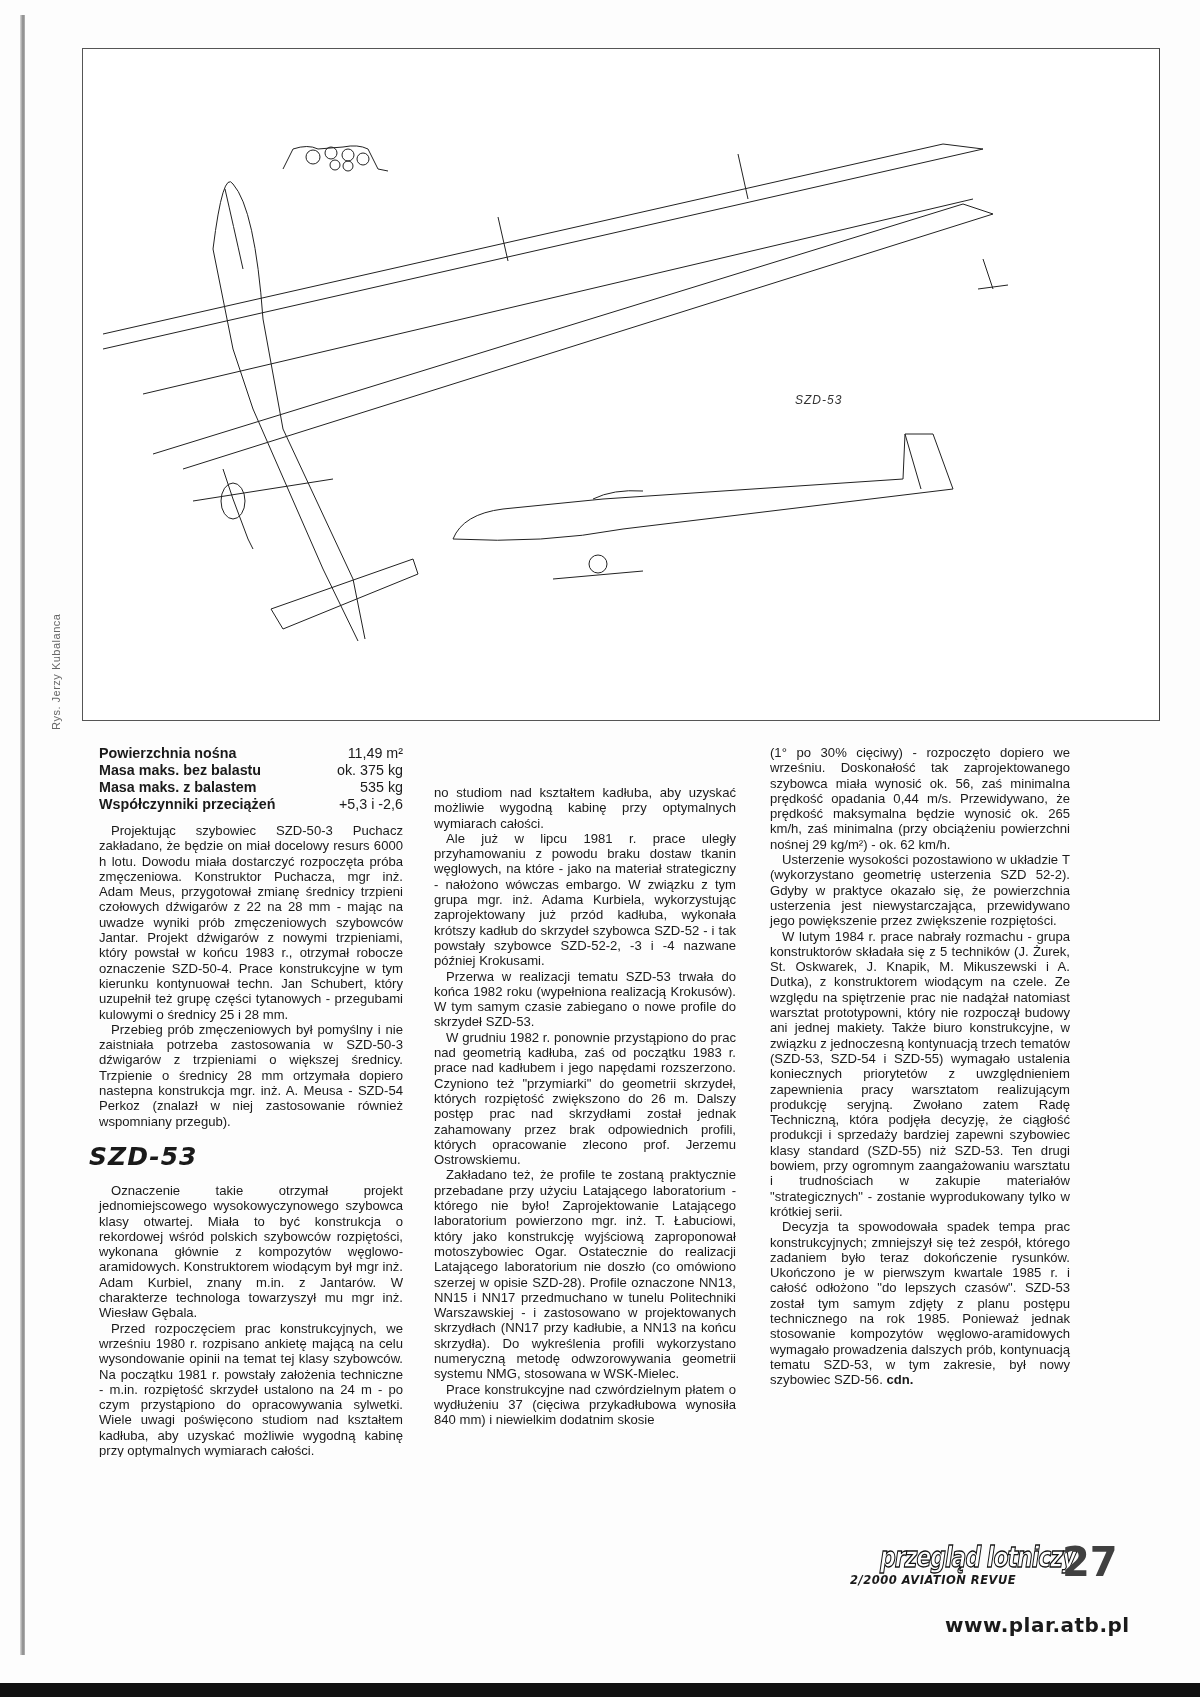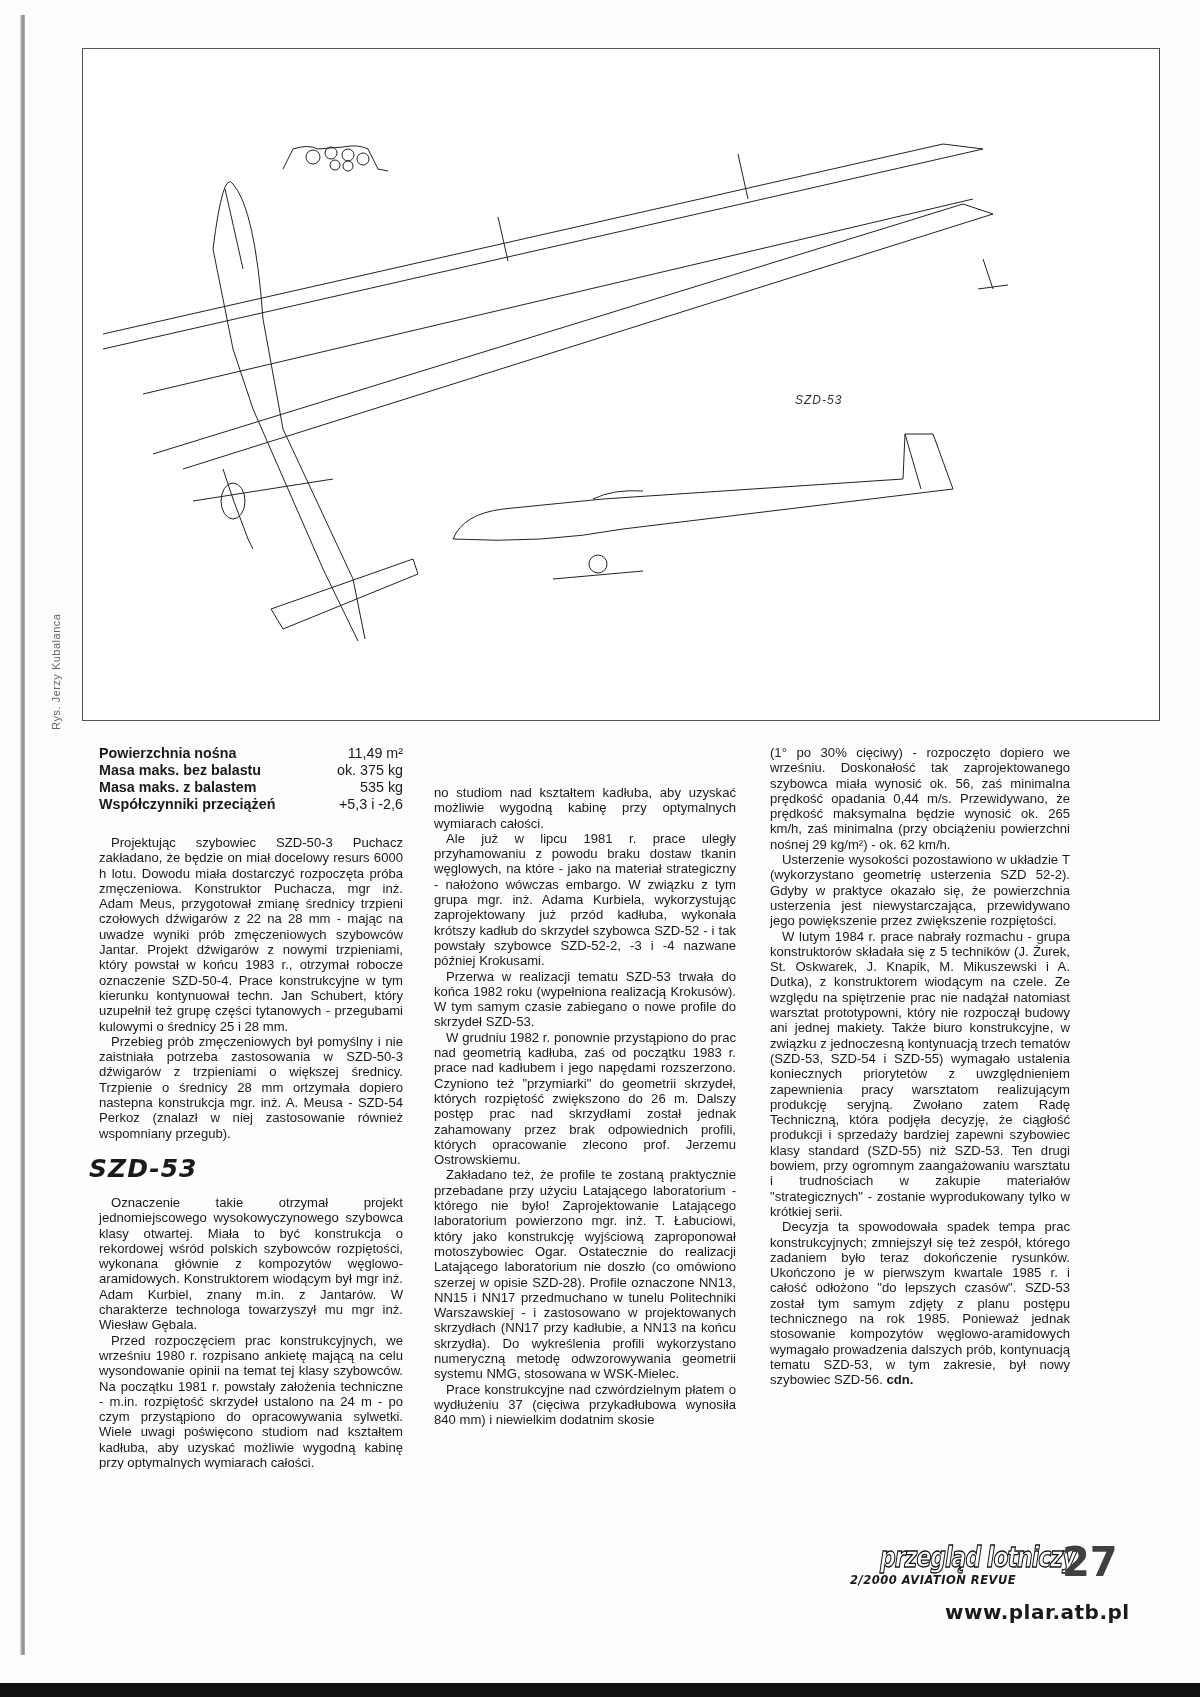--- a/index.html
+++ b/index.html
@@ -16,40 +16,40 @@
 
   .credit { position: absolute; left: 50px; top: 730px; transform: rotate(-90deg);
             transform-origin: left top; font-size: 11px; color: #666; white-space: nowrap; letter-spacing: .5px; }
   .drawing-label { position: absolute; left: 794px; top: 392px; font-size: 12px; font-style: italic; color: #333; letter-spacing: 1px; }
 
   .col { position: absolute; top: 745px; font-size: 13.1px; line-height: 15.3px; text-align: justify; }
   .col1 { left: 99px; width: 304px; }
   .col2 { left: 434px; width: 302px; }
   .col3 { left: 770px; width: 300px; }
 
-  .specs { font-weight: bold; font-size: 14.3px; line-height: 17px; margin-left: 0; margin-bottom: 22px; }
+  .specs { font-weight: bold; font-size: 14.3px; line-height: 17px; margin-left: 0; margin-bottom: 10px; }
   .spec-row { display: flex; justify-content: space-between; }
   .spec-row .v { font-weight: normal; }
 
   h2.section { font-family: "DejaVu Sans", sans-serif; font-style: italic; font-weight: bold;
                font-size: 25px; letter-spacing: 1px; margin: 2px 0 12px -10px; line-height: 28px; }
   p { text-indent: 12px; }
   .col2 p:first-child { text-indent: 0; margin-top: 40px; }
   .col3 p:first-child { text-indent: 0; }
   .b { font-weight: bold; }
 
   .footer { position: absolute; left: 850px; top: 1545px; width: 320px; height: 110px; }
   .mag-logo { position: absolute; left: 30px; top: 0; font-family: "DejaVu Sans", sans-serif;
               font-style: italic; font-weight: bold; font-size: 22px; color: #fff;
               -webkit-text-stroke: 1px #111; letter-spacing: -1px; transform: scaleY(1.3); }
   .page-num { position: absolute; left: 212px; top: -6px; font-family: "DejaVu Sans", sans-serif;
               font-weight: bold; font-size: 40px; color: #404040; }
   .issue { position: absolute; left: 0; top: 28px; font-family: "DejaVu Sans", sans-serif;
            font-weight: bold; font-style: italic; font-size: 11.5px; letter-spacing: .5px; }
-  .website { position: absolute; left: 95px; top: 55px; font-family: "DejaVu Sans", sans-serif;
+  .website { position: absolute; left: 95px; top: 68px; font-family: "DejaVu Sans", sans-serif;
              font-weight: bold; font-size: 20px; letter-spacing: .5px; }
 </style>
 </head>
 <body>
 
 <div class="spine"></div>
 
 <div class="frame">
   <svg width="1078" height="673" viewBox="0 0 1078 673" fill="none" stroke="#222" stroke-width="1">
 

